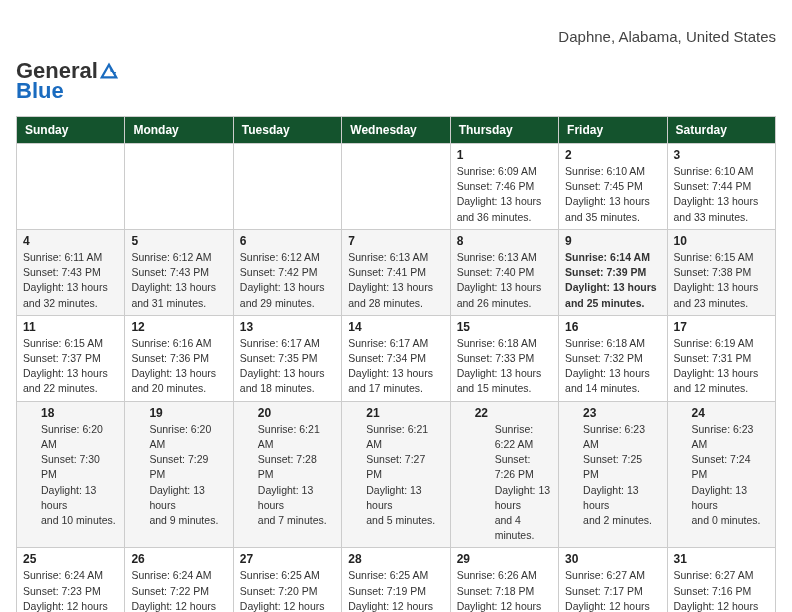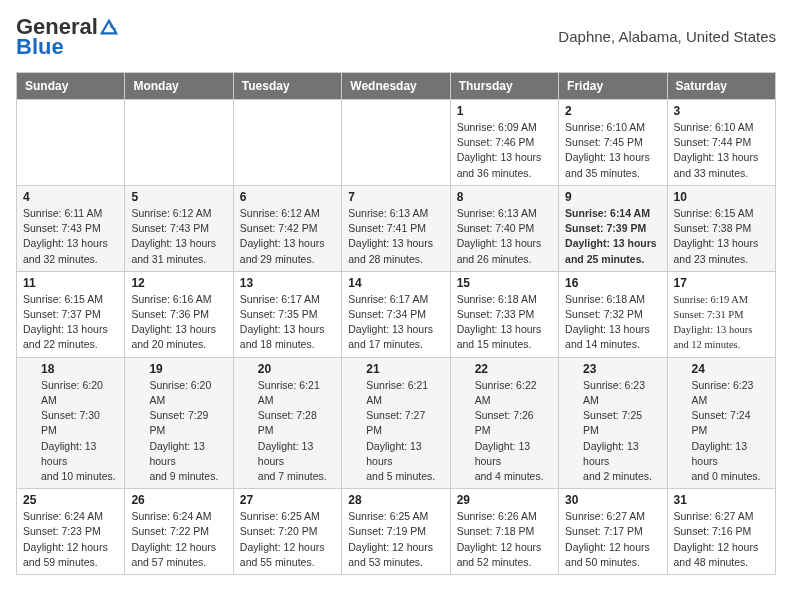--- a/index.html
+++ b/index.html
@@ -13,20 +13,21 @@
     .header-area {
       display: flex;
       justify-content: space-between;
       align-items: flex-start;
       margin-bottom: 12px;
     }
     .logo {
       display: flex;
       flex-direction: column;
       align-items: flex-start;
+      margin-top: 44px;
     }
     .logo-text {
       display: flex;
       align-items: center;
       font-size: 22px;
       font-weight: bold;
       color: #333;
       line-height: 1;
     }
     .logo-general { color: #333; }
@@ -72,21 +73,21 @@
       height: 80px;
       background: #fff;
     }
     .calendar tr:nth-child(even) td {
       background: #f5f5f5;
     }
     .calendar tr:nth-child(odd) td {
       background: #fff;
     }
     
-    .calendar thead tr th { background: #737373; }
+    .calendar thead tr th { background: #14532d; }
     .day-number {
       font-weight: bold;
       font-size: 12px;
       color: #222;
       margin-bottom: 2px;
     }
     .day-info {
       color: #333;
       font-size: 10.5px;
       line-height: 1.45;
@@ -247,21 +248,21 @@
         </td>
         <td>
           <div class="day-number">16</div>
           <div class="day-info" style="white-space: pre-line;">Sunrise: 6:18 AM
 Sunset: 7:32 PM
 Daylight: 13 hours
 and 14 minutes.</div>
         </td>
         <td>
           <div class="day-number">17</div>
-          <div class="day-info" style="white-space: pre-line; font-family: Liberation Serif, serif;">Sunrise: 6:19 AM
+          <div class="day-info" style="white-space: pre-line;">Sunrise: 6:19 AM
 Sunset: 7:31 PM
 Daylight: 13 hours
 and 12 minutes.</div>
         </td>
       </tr>
       <tr class="row-4">
         <td>
           <div class="day-number">18</div>
           <div class="day-info" style="white-space: pre-line;">Sunrise: 6:20 AM
 Sunset: 7:30 PM
@@ -284,21 +285,21 @@
         </td>
         <td>
           <div class="day-number">21</div>
           <div class="day-info" style="white-space: pre-line;">Sunrise: 6:21 AM
 Sunset: 7:27 PM
 Daylight: 13 hours
 and 5 minutes.</div>
         </td>
         <td>
           <div class="day-number">22</div>
-          <div class="day-info" style="white-space: pre-line;">Sunrise: 6:22 AM
+          <div class="day-info" style="white-space: pre-line; margin-left: 20px;">Sunrise: 6:22 AM
 Sunset: 7:26 PM
 Daylight: 13 hours
 and 4 minutes.</div>
         </td>
         <td>
           <div class="day-number">23</div>
           <div class="day-info" style="white-space: pre-line;">Sunrise: 6:23 AM
 Sunset: 7:25 PM
 Daylight: 13 hours
 and 2 minutes.</div>

